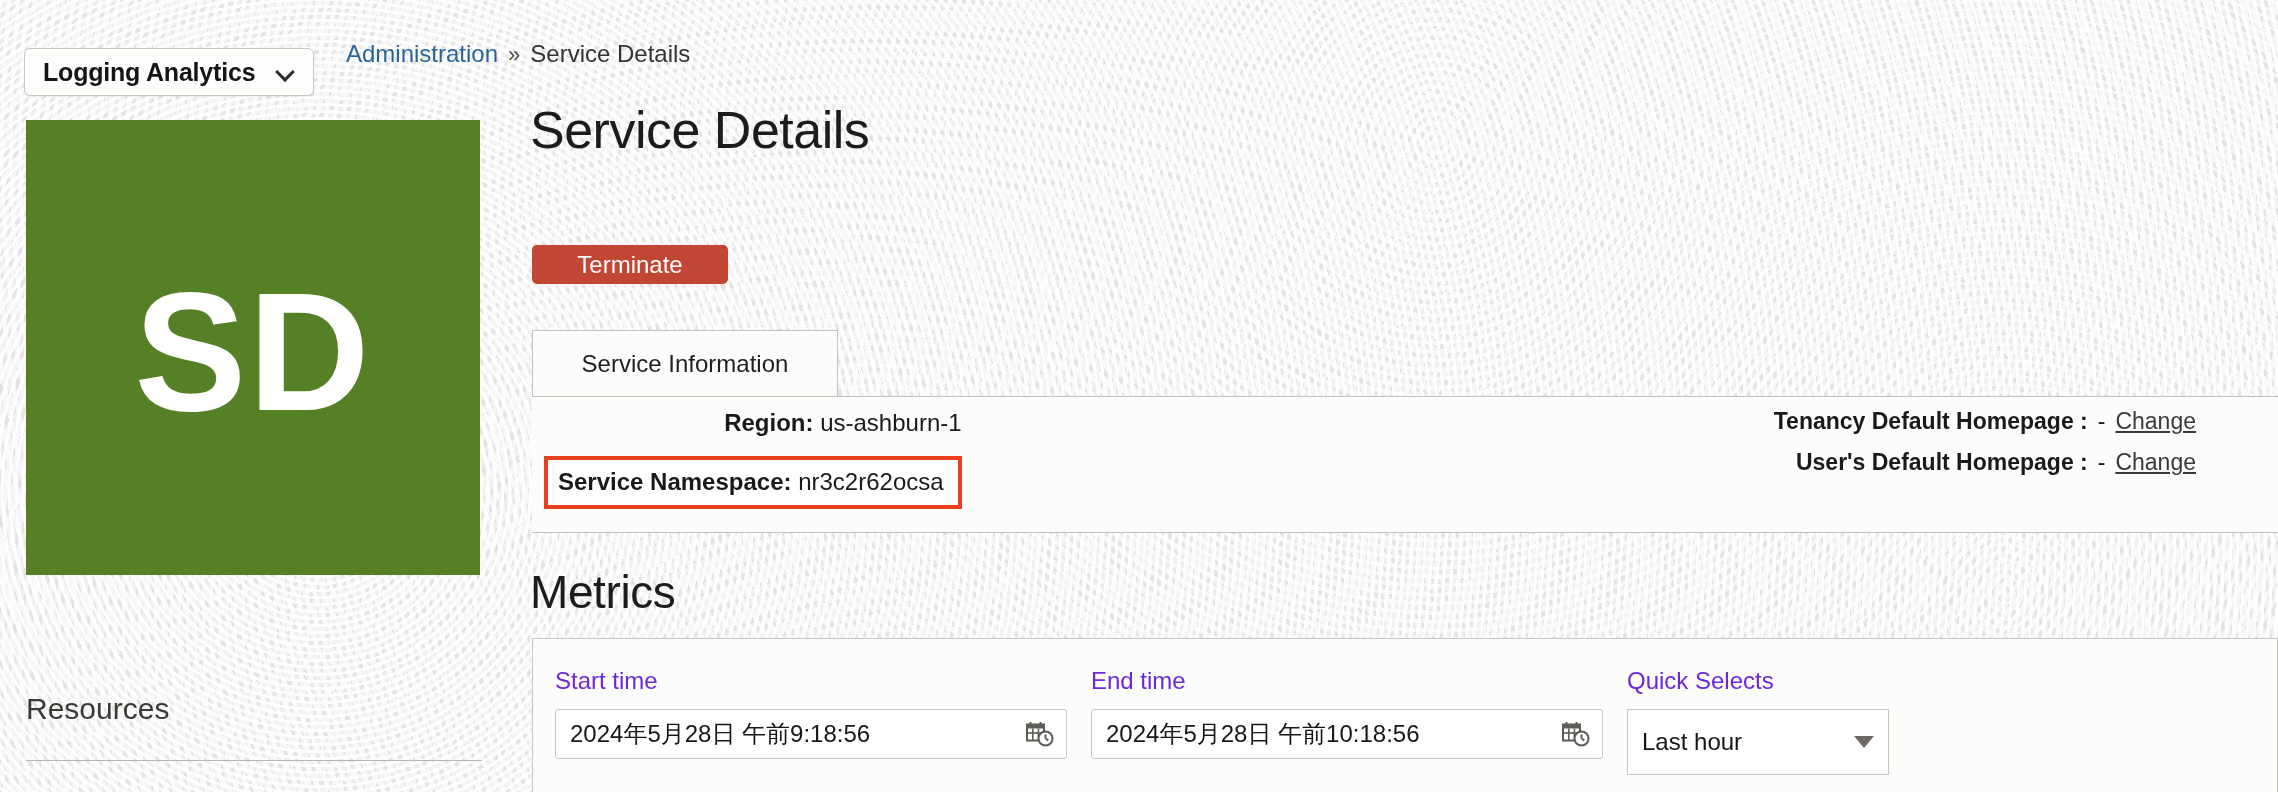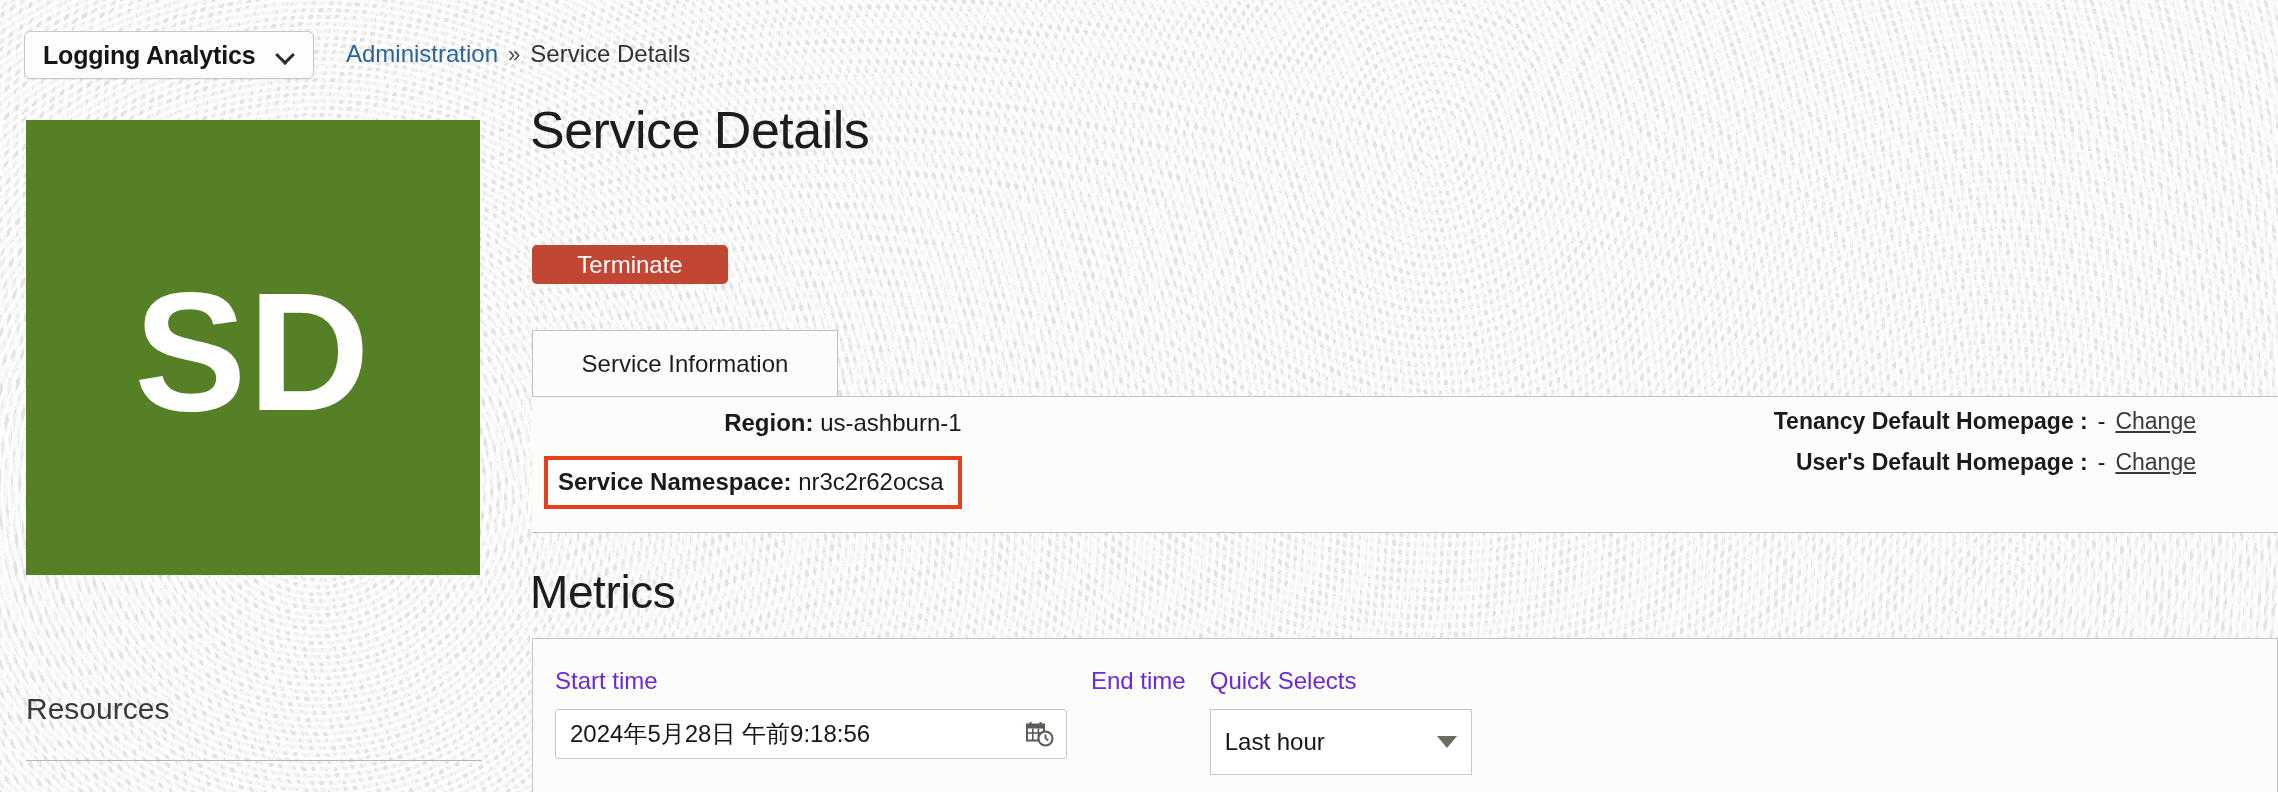--- a/index.html
+++ b/index.html
@@ -23,21 +23,21 @@
       repeating-radial-gradient(circle at 63% 18%, rgba(255,255,255,0.7) 0 4px, rgba(0,0,0,0.012) 4px 9px),
       repeating-radial-gradient(circle at 88% 75%, rgba(255,255,255,0.75) 0 3px, rgba(0,0,0,0.012) 3px 8px),
       repeating-radial-gradient(circle at 38% 120%, rgba(255,255,255,0.6) 0 5px, rgba(0,0,0,0.010) 5px 11px);
     pointer-events: none;
     z-index: 0;
   }
   .layer { position: absolute; z-index: 2; }
 
   
   #service-select {
-    left: 24px; top: 31px;
+    left: 24px; top: 48px;
     width: 290px; height: 48px;
     background: #fdfdfc;
     border: 1px solid #c9c7c3;
     border-radius: 6px;
     display: flex; align-items: center;
     padding: 0 14px 0 18px;
     box-shadow: 0 1px 1px rgba(0,0,0,0.06);
   }
   #service-select .label {
     font-size: 25px; font-weight: bold; color: #161513;
@@ -304,20 +304,37 @@
             <circle cx="19.5" cy="17.5" r="7" fill="#fff" stroke="#5f5b56" stroke-width="2"></circle>
             <line x1="19.5" y1="13.5" x2="19.5" y2="17.5" stroke="#5f5b56" stroke-width="2"></line>
             <line x1="19.5" y1="17.5" x2="22.3" y2="19.4" stroke="#5f5b56" stroke-width="2"></line>
           </svg>
         </span>
       </div>
     </div>
 
     <div class="field field-end">
       <span class="field-label">End time</span>
+      <div class="datetime-box">
+        <span class="dt-value">2024年5月28日 午前10:18:56</span>
+        <span class="cal-clock-icon">
+          <svg viewBox="0 0 28 26" width="28" height="26" aria-hidden="true">
+            <rect x="1" y="3.5" width="17" height="16" fill="none" stroke="#5f5b56" stroke-width="2"></rect>
+            <rect x="1" y="3.5" width="17" height="4" fill="#5f5b56"></rect>
+            <line x1="4.5" y1="1" x2="4.5" y2="5" stroke="#5f5b56" stroke-width="2"></line>
+            <line x1="14.5" y1="1" x2="14.5" y2="5" stroke="#5f5b56" stroke-width="2"></line>
+            <line x1="1" y1="12" x2="18" y2="12" stroke="#5f5b56" stroke-width="1.6"></line>
+            <line x1="6.8" y1="7.5" x2="6.8" y2="19.5" stroke="#5f5b56" stroke-width="1.6"></line>
+            <line x1="12.4" y1="7.5" x2="12.4" y2="19.5" stroke="#5f5b56" stroke-width="1.6"></line>
+            <circle cx="19.5" cy="17.5" r="7" fill="#fff" stroke="#5f5b56" stroke-width="2"></circle>
+            <line x1="19.5" y1="13.5" x2="19.5" y2="17.5" stroke="#5f5b56" stroke-width="2"></line>
+            <line x1="19.5" y1="17.5" x2="22.3" y2="19.4" stroke="#5f5b56" stroke-width="2"></line>
+          </svg>
+        </span>
+      </div>
     </div>
 
     <div class="field field-quick">
       <span class="field-label">Quick Selects</span>
       <div class="select-box">
         <span class="sel-value">Last hour</span>
         <span class="tri-down"></span>
       </div>
     </div>
 

